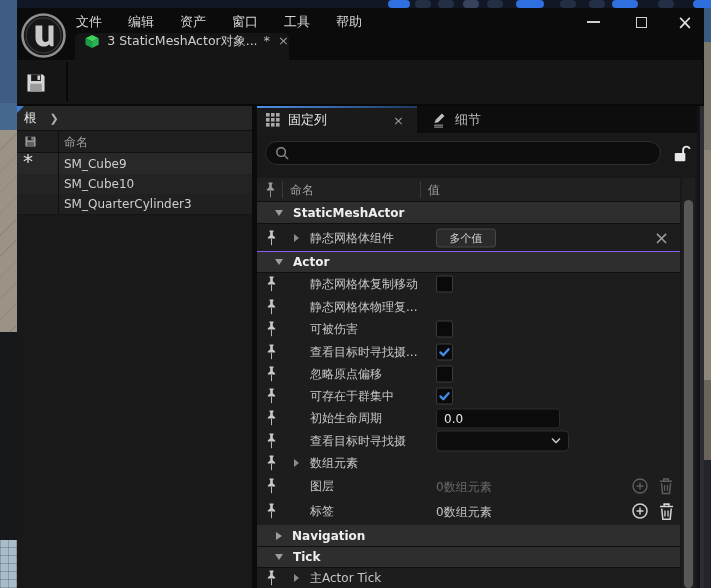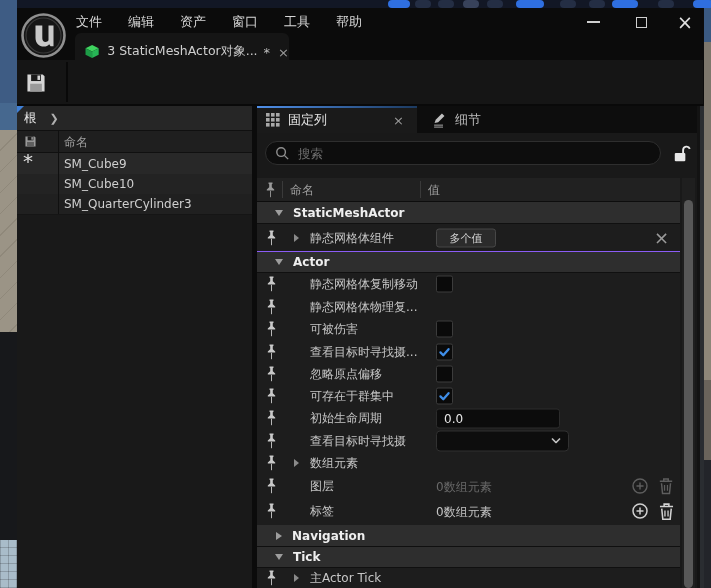--- a/index.html
+++ b/index.html
@@ -13,21 +13,21 @@
   .bgicon{position:absolute;top:0;height:8px;border-radius:4px;}
 
   
   .menu-row{position:absolute;left:76px;top:11px;height:22px;display:flex;gap:26px;align-items:center;}
   .menu-item{font-size:13px;color:#d6d6d6;white-space:nowrap;}
   .winctl{position:absolute;top:12px;width:26px;height:20px;display:flex;align-items:center;justify-content:center;}
   .ue-logo{position:absolute;left:20px;top:12px;width:47px;height:47px;}
 
   
   .asset-tab{position:absolute;left:75px;top:33px;width:214px;height:27px;background:#151515;
-             border-radius:6px 6px 0 0;display:flex;align-items:flex-end;}
+             border-radius:6px 6px 0 0;display:flex;align-items:flex-start;}
   .asset-tab .ttl{font-size:12.5px;color:#cfcfcf;margin-left:7px;white-space:nowrap;}
   .asset-tab .dirty{font-size:13px;color:#bdbdbd;margin-left:6px;}
   .asset-tab .cls{font-size:13px;color:#9a9a9a;margin-left:8px;}
 
   
   .toolbar{position:absolute;left:17px;top:60px;width:686px;height:44px;background:#151515;border-bottom:3px solid #090909;}
 
   
   .lpanel{position:absolute;left:17px;top:106px;width:235px;height:482px;background:#191919;}
   .lp-hdr{position:absolute;left:0;top:0;width:235px;height:24px;background:#262626;border-bottom:1px solid #101010;display:flex;align-items:center;}
@@ -237,21 +237,20 @@
         <span class="mtab-label">细节</span>
       </div>
     </div>
 
     <div class="search-row">
       <div class="search-pill">
         <svg width="15" height="15" viewBox="0 0 16 16" style="margin-left:9px;">
           <circle cx="6.5" cy="6.5" r="4.6" fill="none" stroke="#8f8f8f" stroke-width="1.5"></circle>
           <path d="M10 10 L14 14" stroke="#8f8f8f" stroke-width="1.5"></path>
         </svg>
-        <input class="search-input" placeholder="搜索" style="">
       </div>
       <div class="abs" style="left:416px;top:10px;width:18px;height:20px;">
         <svg width="18" height="20" viewBox="0 0 16 18">
           <rect x="1.5" y="9" width="9.5" height="7.5" rx="1" fill="#e8e8e8"></rect>
           <path d="M9 9 V6.2 a3.1 3.1 0 0 1 6 -0.9" fill="none" stroke="#e8e8e8" stroke-width="1.7"></path>
         </svg>
       </div>
     </div>
 
     <div class="thead">

